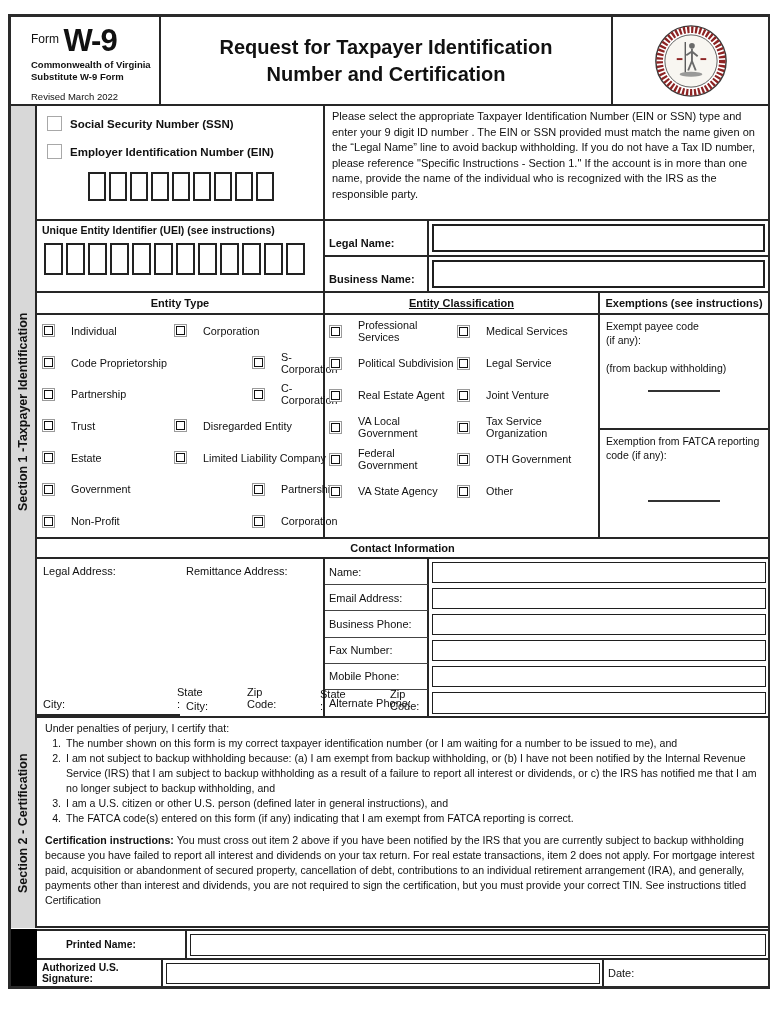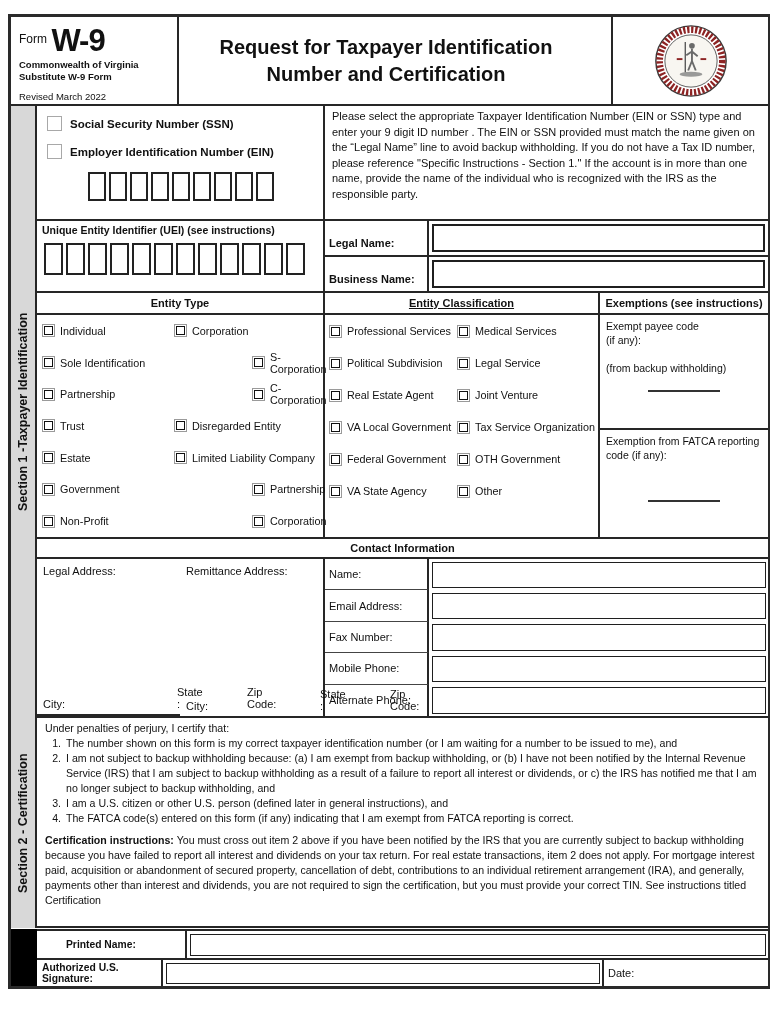--- a/index.html
+++ b/index.html
@@ -4,22 +4,22 @@
 <style>
   html,body{margin:0;padding:0;background:#fff;}
   .page{position:relative;width:770px;height:1024px;background:#fff;overflow:hidden;
         font-family:"Liberation Sans",sans-serif;color:#111;}
   .form{position:absolute;left:8px;top:14px;width:757px;height:969px;
         border:3px solid #2a2a2a;}
   .form *{box-sizing:border-box;}
   .abs{position:absolute;}
 
   
-  .hdr-left{left:0;top:0;width:168px;height:89px;border-right:2px solid #262626;
-            border-bottom:2px solid #262626;padding:6px 4px 4px 8px;}
+  .hdr-left{left:0;top:0;width:150px;height:89px;border-right:2px solid #262626;
+            border-bottom:2px solid #262626;padding:6px 4px 4px 20px;}
   .form-word{font-size:12px;vertical-align:8px;}
   .form-num{font-size:31px;font-weight:700;letter-spacing:-1px;}
   .org-line{font-size:9.5px;font-weight:700;line-height:1.3;}
   .rev-line{font-size:9.5px;margin-top:7px;}
   .hdr-title{left:150px;top:0;width:452px;height:89px;border-right:2px solid #262626;
              border-bottom:2px solid #262626;display:flex;align-items:center;justify-content:center;
              text-align:center;font-weight:700;font-size:20px;line-height:1.35;padding:0 46px;}
   .hdr-seal{left:602px;top:0;width:155px;height:89px;border-bottom:2px solid #262626;
             display:flex;align-items:center;justify-content:center;}
 
@@ -60,21 +60,21 @@
   .eh1{left:26px;width:288px;}
   .eh2{left:314px;width:275px;text-decoration:underline;}
   .eh3{left:589px;width:168px;border-right:none;}
 
   
   .etype-body{left:26px;top:298px;width:288px;height:224px;border-right:2px solid #262626;
               border-bottom:2px solid #262626;display:grid;grid-template-rows:repeat(7,1fr);padding-left:5px;}
   .eclass-body{left:314px;top:298px;width:275px;height:224px;border-right:2px solid #262626;
                border-bottom:2px solid #262626;display:grid;grid-template-rows:repeat(6,32px);padding-left:4px;}
   .chk-row{display:flex;align-items:center;}
-  .chk-item{display:flex;align-items:center;gap:5px;font-size:10.8px;}
+  .chk-item{display:flex;align-items:center;gap:16px;font-size:10.8px;}
   .w132{width:132px;flex:0 0 auto;}
   .w128{width:128px;flex:0 0 auto;}
   .indent{margin-left:39px;padding-left:39px;}
   .cb{width:13px;height:13px;border:1px solid #9a9a9a;background:#fff;display:flex;
       align-items:center;justify-content:center;flex:0 0 auto;}
   .cb::after{content:"";width:7px;height:7px;border:1.2px solid #111;}
 
   
   .exempt-body{left:589px;top:298px;width:168px;height:224px;border-bottom:2px solid #262626;
                font-size:10.5px;line-height:1.35;}
@@ -218,21 +218,21 @@
             <span>Individual</span>
           </span>
         <span class="chk-item">
             <span class="cb"></span>
             <span>Corporation</span>
           </span>
       </div>
       <div class="chk-row">
         <span class="chk-item w132">
             <span class="cb"></span>
-            <span>Sole Identification</span>
+            <span>Code Proprietorship</span>
           </span>
         <span class="chk-item indent">
             <span class="cb"></span>
             <span>S-Corporation</span>
           </span>
       </div>
       <div class="chk-row">
         <span class="chk-item w132">
             <span class="cb"></span>
             <span>Partnership</span>
@@ -382,20 +382,24 @@
     <div class="abs contact-right">
       <div class="c-row">
         <div class="c-label">Name:</div>
         <div class="c-value"></div>
       </div>
       <div class="c-row">
         <div class="c-label">Email Address:</div>
         <div class="c-value"></div>
       </div>
       <div class="c-row">
+        <div class="c-label">Business Phone:</div>
+        <div class="c-value"></div>
+      </div>
+      <div class="c-row">
         <div class="c-label">Fax Number:</div>
         <div class="c-value"></div>
       </div>
       <div class="c-row">
         <div class="c-label">Mobile Phone:</div>
         <div class="c-value"></div>
       </div>
       <div class="c-row">
         <div class="c-label">Alternate Phone:</div>
         <div class="c-value"></div>

